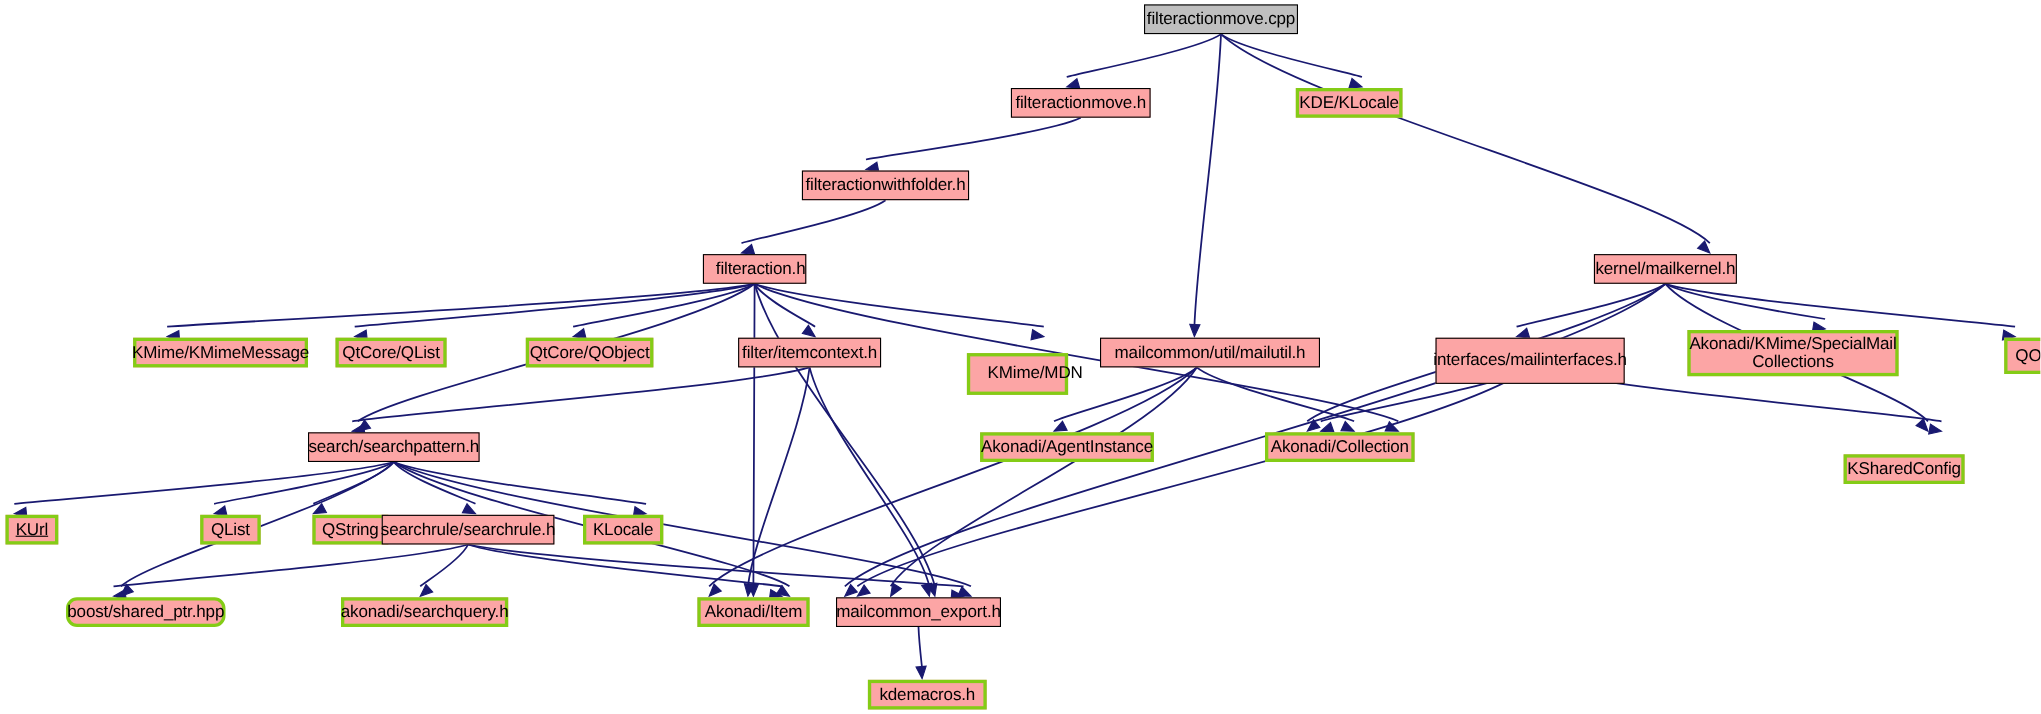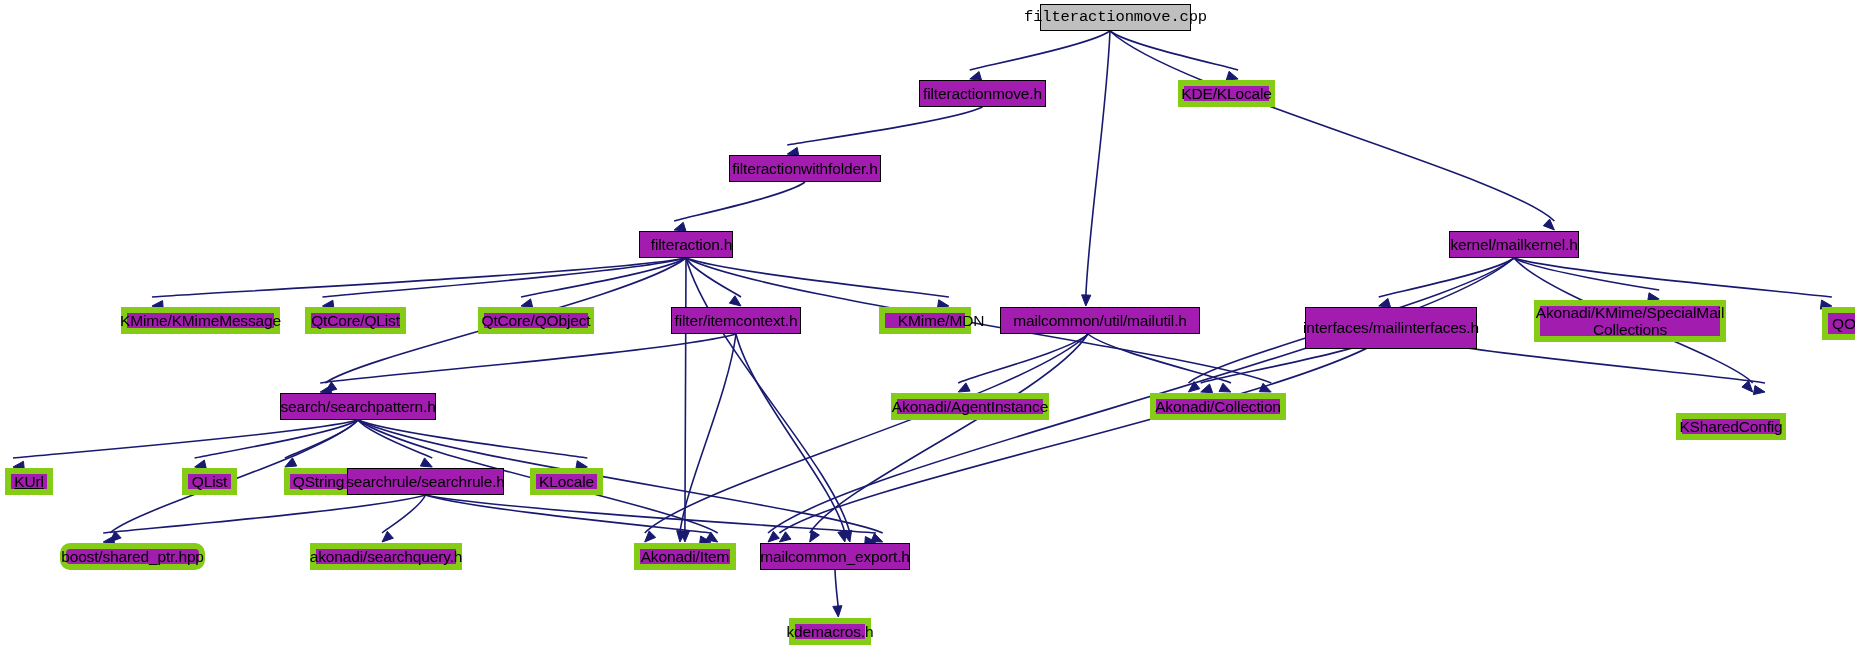--- a/index.html
+++ b/index.html
@@ -37,26 +37,26 @@
   .node {
     position: absolute;
     box-sizing: border-box;
     display: flex;
     align-items: center;
     justify-content: center;
     text-align: center;
     font-size: 15.5px;
     line-height: 1.12;
     color: #000000;
-    background: #a21caf;
+    background: #fca5a5;
     white-space: pre-line;
     letter-spacing: -0.15px;
   }
   .node.kind-external {
-    border: 6px solid #84cc16;
+    border: 3px solid #84cc16;
   }
   .node.kind-internal {
     border: 1.8px solid #000000;
   }
   .node.kind-root {
     border: 1.8px solid #000000;
     background: #bfbfbf;
   }
 </style>
 </head>
@@ -147,44 +147,44 @@
       <path d="M425.5,495 C419.18,509.1 386.79,528.84 382.05,533" class="edge-path"></path>
       <polygon points="382.05,542 387.28324794295713,531.286778450553 393.35181130718115,538.2014395915199" class="edge-head"></polygon>
       <path d="M425.5,495 C467.02,509.1 679.8100000000001,528.84 710.95,533" class="edge-path"></path>
       <polygon points="710.95,542 699.4377564048264,545.1029417341264 700.6559643779142,535.9839522432725" class="edge-head"></polygon>
       <path d="M425.5,495 C489.64,509.1 826.8100000000001,528.84 875.95,533" class="edge-path"></path>
       <polygon points="875.95,542 864.6011759498465,545.6557068644321 865.377236016827,536.4884973232228" class="edge-head"></polygon>
       <path d="M835,570 C835.48,584.1 837.9399999999999,603.84 838.3,608" class="edge-path"></path>
       <polygon points="838.3,617 832.7687497955302,606.4375537314716 841.9344931201521,605.6443644053022" class="edge-head"></polygon>
     </svg>
   <div id="node-layer">
-      <div class="node kind-root" style="left: 1040px; top: 4px; width: 151px; height: 27px; font-family: Liberation Mono, monospace;">filteractionmove.cpp</div>
+      <div class="node kind-root" style="left: 1040px; top: 4px; width: 140px; height: 27px;">filteractionmove.cpp</div>
       <div class="node kind-internal" style="left: 919px; top: 80px; width: 127px; height: 27px;">filteractionmove.h</div>
       <div class="node kind-external" style="left: 1178px; top: 80px; width: 97px; height: 27px;">KDE/KLocale</div>
       <div class="node kind-internal" style="left: 729px; top: 155px; width: 152px; height: 27px;">filteractionwithfolder.h</div>
       <div class="node kind-internal" style="left: 639px; top: 231px; width: 94px; height: 27px; padding-left: 11px;">filteraction.h</div>
       <div class="node kind-internal" style="left: 1449px; top: 231px; width: 130px; height: 27px;">kernel/mailkernel.h</div>
       <div class="node kind-external" style="left: 121px; top: 307px; width: 159px; height: 27px;">KMime/KMimeMessage</div>
       <div class="node kind-external" style="left: 305px; top: 307px; width: 101px; height: 27px;">QtCore/QList</div>
       <div class="node kind-external" style="left: 478px; top: 307px; width: 116px; height: 27px;">QtCore/QObject</div>
       <div class="node kind-internal" style="left: 671px; top: 307px; width: 130px; height: 27px;">filter/itemcontext.h</div>
-      <div class="node kind-external" style="left: 879px; top: 307px; width: 92px; height: 27px; padding-left: 32px;">KMime/MDN</div>
+      <div class="node kind-external" style="left: 879px; top: 321px; width: 92px; height: 38px; padding-left: 32px;">KMime/MDN</div>
       <div class="node kind-internal" style="left: 1000px; top: 307px; width: 200px; height: 27px;">mailcommon/util/mailutil.h</div>
       <div class="node kind-internal" style="left: 1305px; top: 307px; width: 172px; height: 42px;">interfaces/mailinterfaces.h</div>
       <div class="node kind-external" style="left: 1534px; top: 300px; width: 192px; height: 42px;">Akonadi/KMime/SpecialMail
 Collections</div>
       <div class="node kind-external" style="left: 1822px; top: 307px; width: 76px; height: 33px;">QObject</div>
       <div class="node kind-internal" style="left: 280px; top: 393px; width: 156px; height: 27px;">search/searchpattern.h</div>
       <div class="node kind-external" style="left: 891px; top: 393px; width: 158px; height: 27px;">Akonadi/AgentInstance</div>
       <div class="node kind-external" style="left: 1150px; top: 393px; width: 136px; height: 27px;">Akonadi/Collection</div>
       <div class="node kind-external" style="left: 1676px; top: 393px; width: 110px; height: 27px; margin-top: 20px;">KSharedConfig</div>
       <div class="node kind-external" style="left: 5px; top: 468px; width: 48px; height: 27px; text-decoration: underline;">KUrl</div>
       <div class="node kind-external" style="left: 182px; top: 468px; width: 55px; height: 27px;">QList</div>
       <div class="node kind-external" style="left: 257px; top: 468px; width: 69px; height: 27px; margin-left: 27px;">QString</div>
       <div class="node kind-internal" style="left: 347px; top: 468px; width: 157px; height: 27px;">searchrule/searchrule.h</div>
       <div class="node kind-external" style="left: 530px; top: 468px; width: 73px; height: 27px;">KLocale</div>
       <div class="node kind-external" style="left: 60px; top: 543px; width: 145px; height: 27px; border-radius: 10px;">boost/shared_ptr.hpp</div>
       <div class="node kind-external" style="left: 310px; top: 543px; width: 152px; height: 27px;">akonadi/searchquery.h</div>
       <div class="node kind-external" style="left: 634px; top: 543px; width: 102px; height: 27px;">Akonadi/Item</div>
       <div class="node kind-internal" style="left: 760px; top: 543px; width: 150px; height: 27px;">mailcommon_export.h</div>
-      <div class="node kind-external" style="left: 789px; top: 618px; width: 82px; height: 27px;">kdemacros.h</div>
+      <div class="node kind-external" style="left: 789px; top: 618px; width: 108px; height: 27px;">kdemacros.h</div>
     </div>
 </div>
 
 </body></html>

